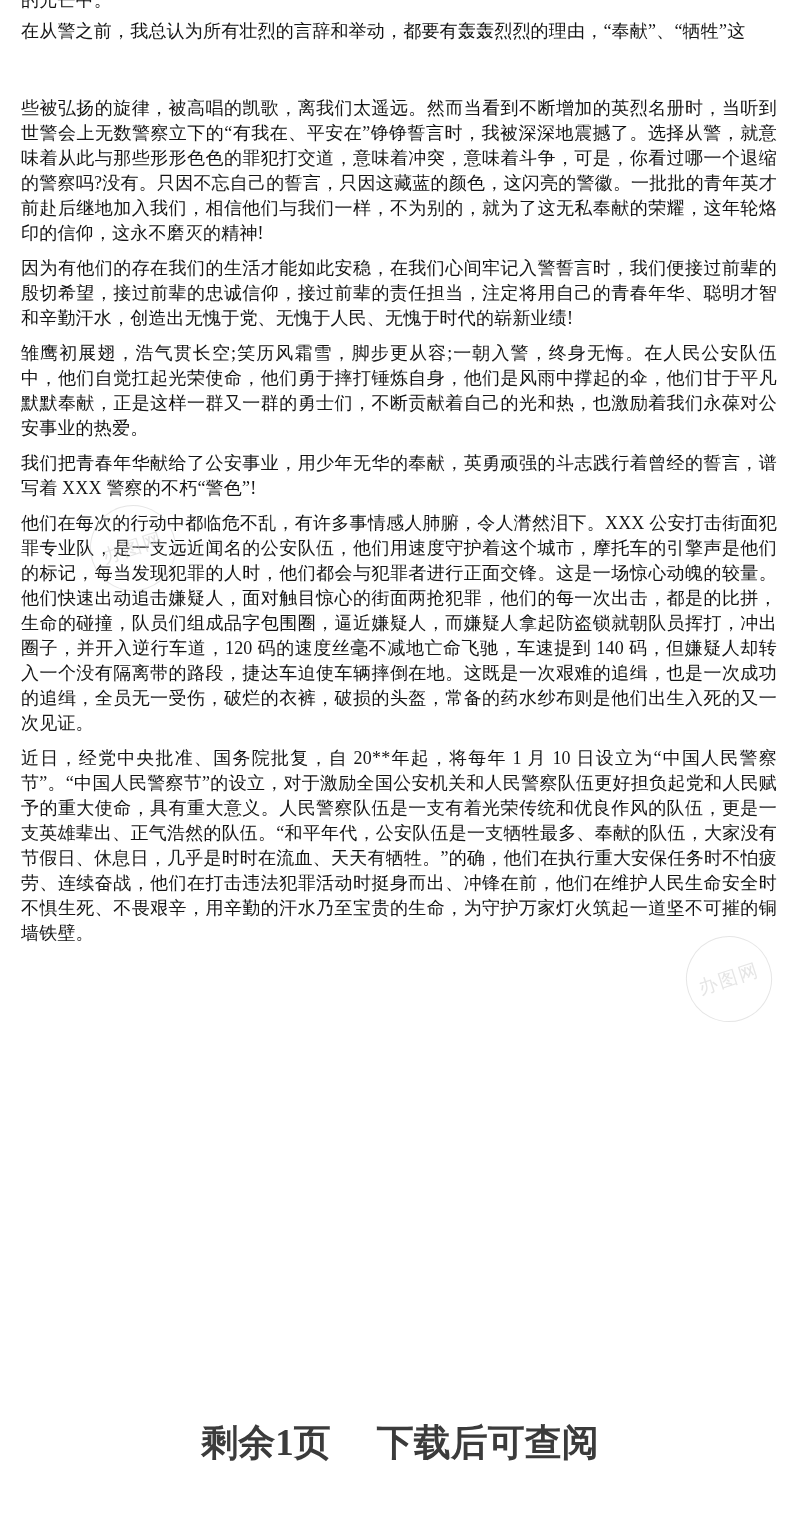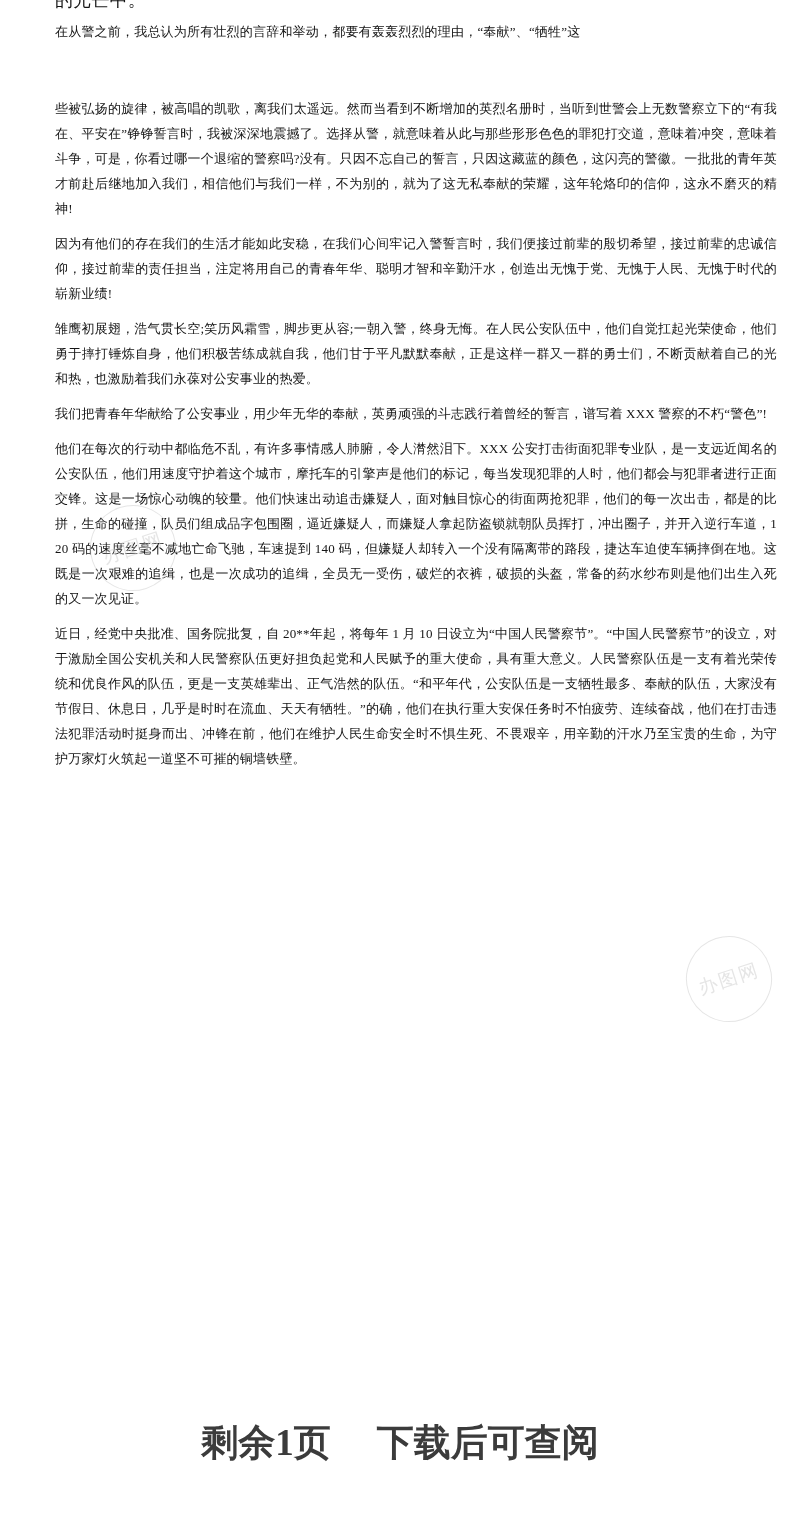--- a/index.html
+++ b/index.html
@@ -10,25 +10,24 @@
     background:#ffffff;
     overflow:hidden;
     font-family:"Liberation Serif","DejaVu Serif",serif;
     color:#141414;
   }
   .textblock{
     position:absolute;
     left:21px;
     right:23px;
     top:0;
-    margin-left:34px;
   }
   .para{
     margin:0 0 10px 0;
-    font-size:13px;
+    font-size:18px;
     line-height:25px;
     text-align:justify;
     letter-spacing:0.2px;
     word-break:break-all;
     font-family:Liberation Serif, serif;
   }
   
   .clip-top{
     height:11px;
     overflow:hidden;
@@ -83,21 +82,21 @@
     <div class="clip-top">
       <span>的光芒中。</span>
     </div>
 
     <p class="para">在从警之前，我总认为所有壮烈的言辞和举动，都要有轰轰烈烈的理由，“奉献”、“牺牲”这</p>
 
     <div class="page-gap"></div>
 
     <p class="para">些被弘扬的旋律，被高唱的凯歌，离我们太遥远。然而当看到不断增加的英烈名册时，当听到世警会上无数警察立下的“有我在、平安在”铮铮誓言时，我被深深地震撼了。选择从警，就意味着从此与那些形形色色的罪犯打交道，意味着冲突，意味着斗争，可是，你看过哪一个退缩的警察吗?没有。只因不忘自己的誓言，只因这藏蓝的颜色，这闪亮的警徽。一批批的青年英才前赴后继地加入我们，相信他们与我们一样，不为别的，就为了这无私奉献的荣耀，这年轮烙印的信仰，这永不磨灭的精神!</p>
     <p class="para">因为有他们的存在我们的生活才能如此安稳，在我们心间牢记入警誓言时，我们便接过前辈的殷切希望，接过前辈的忠诚信仰，接过前辈的责任担当，注定将用自己的青春年华、聪明才智和辛勤汗水，创造出无愧于党、无愧于人民、无愧于时代的崭新业绩!</p>
-    <p class="para">雏鹰初展翅，浩气贯长空;笑历风霜雪，脚步更从容;一朝入警，终身无悔。在人民公安队伍中，他们自觉扛起光荣使命，他们勇于摔打锤炼自身，他们积极苦练成就自我，他们甘于平凡默默奉献，正是这样一群又一群的勇士们，不断贡献着自己的光和热，也激励着我们永葆对公安事业的热爱。</p>
+    <p class="para">雏鹰初展翅，浩气贯长空;笑历风霜雪，脚步更从容;一朝入警，终身无悔。在人民公安队伍中，他们自觉扛起光荣使命，他们勇于摔打锤炼自身，他们是风雨中撑起的伞，他们甘于平凡默默奉献，正是这样一群又一群的勇士们，不断贡献着自己的光和热，也激励着我们永葆对公安事业的热爱。</p>
     <p class="para">我们把青春年华献给了公安事业，用少年无华的奉献，英勇顽强的斗志践行着曾经的誓言，谱写着 XXX 警察的不朽“警色”!</p>
     <p class="para">他们在每次的行动中都临危不乱，有许多事情感人肺腑，令人潸然泪下。XXX 公安打击街面犯罪专业队，是一支远近闻名的公安队伍，他们用速度守护着这个城市，摩托车的引擎声是他们的标记，每当发现犯罪的人时，他们都会与犯罪者进行正面交锋。这是一场惊心动魄的较量。他们快速出动追击嫌疑人，面对触目惊心的街面两抢犯罪，他们的每一次出击，都是的比拼，生命的碰撞，队员们组成品字包围圈，逼近嫌疑人，而嫌疑人拿起防盗锁就朝队员挥打，冲出圈子，并开入逆行车道，120 码的速度丝毫不减地亡命飞驰，车速提到 140 码，但嫌疑人却转入一个没有隔离带的路段，捷达车迫使车辆摔倒在地。这既是一次艰难的追缉，也是一次成功的追缉，全员无一受伤，破烂的衣裤，破损的头盔，常备的药水纱布则是他们出生入死的又一次见证。</p>
     <p class="para">近日，经党中央批准、国务院批复，自 20**年起，将每年 1 月 10 日设立为“中国人民警察节”。“中国人民警察节”的设立，对于激励全国公安机关和人民警察队伍更好担负起党和人民赋予的重大使命，具有重大意义。人民警察队伍是一支有着光荣传统和优良作风的队伍，更是一支英雄辈出、正气浩然的队伍。“和平年代，公安队伍是一支牺牲最多、奉献的队伍，大家没有节假日、休息日，几乎是时时在流血、天天有牺牲。”的确，他们在执行重大安保任务时不怕疲劳、连续奋战，他们在打击违法犯罪活动时挺身而出、冲锋在前，他们在维护人民生命安全时不惧生死、不畏艰辛，用辛勤的汗水乃至宝贵的生命，为守护万家灯火筑起一道坚不可摧的铜墙铁壁。</p>
 
   </div>
 
   <div class="watermark wm1">
     <span>办图网</span>
   </div>
   <div class="watermark wm2">

